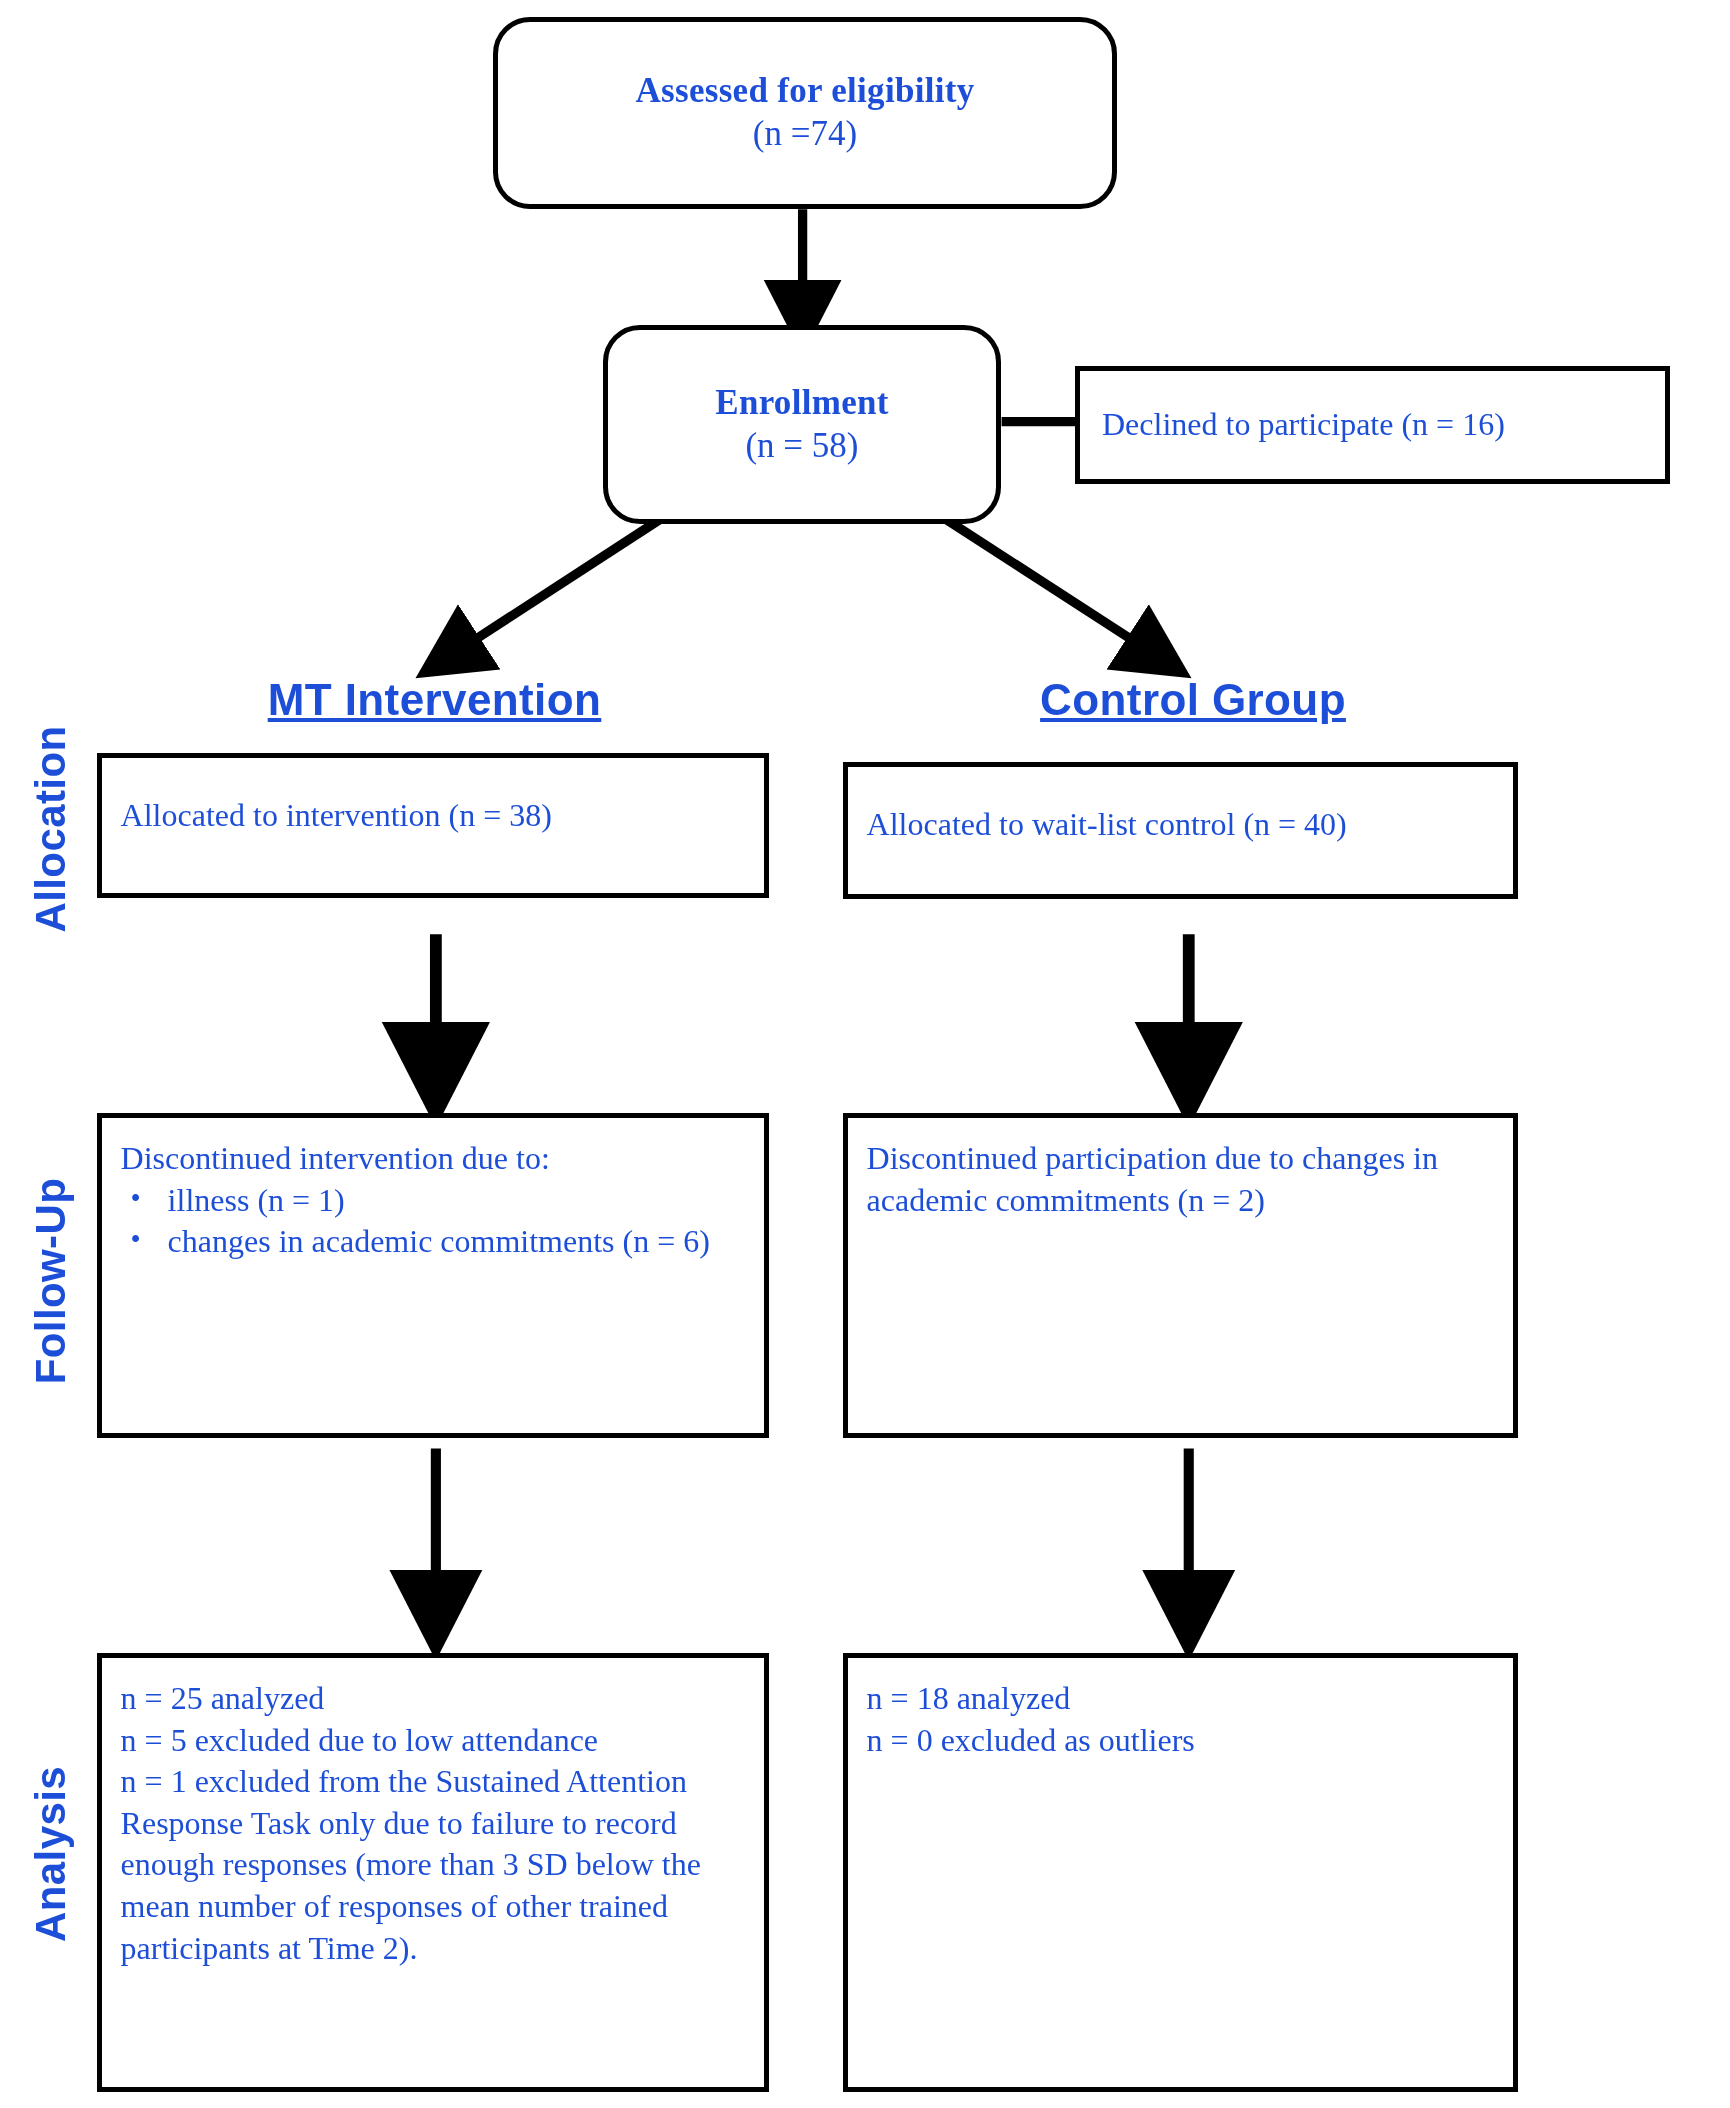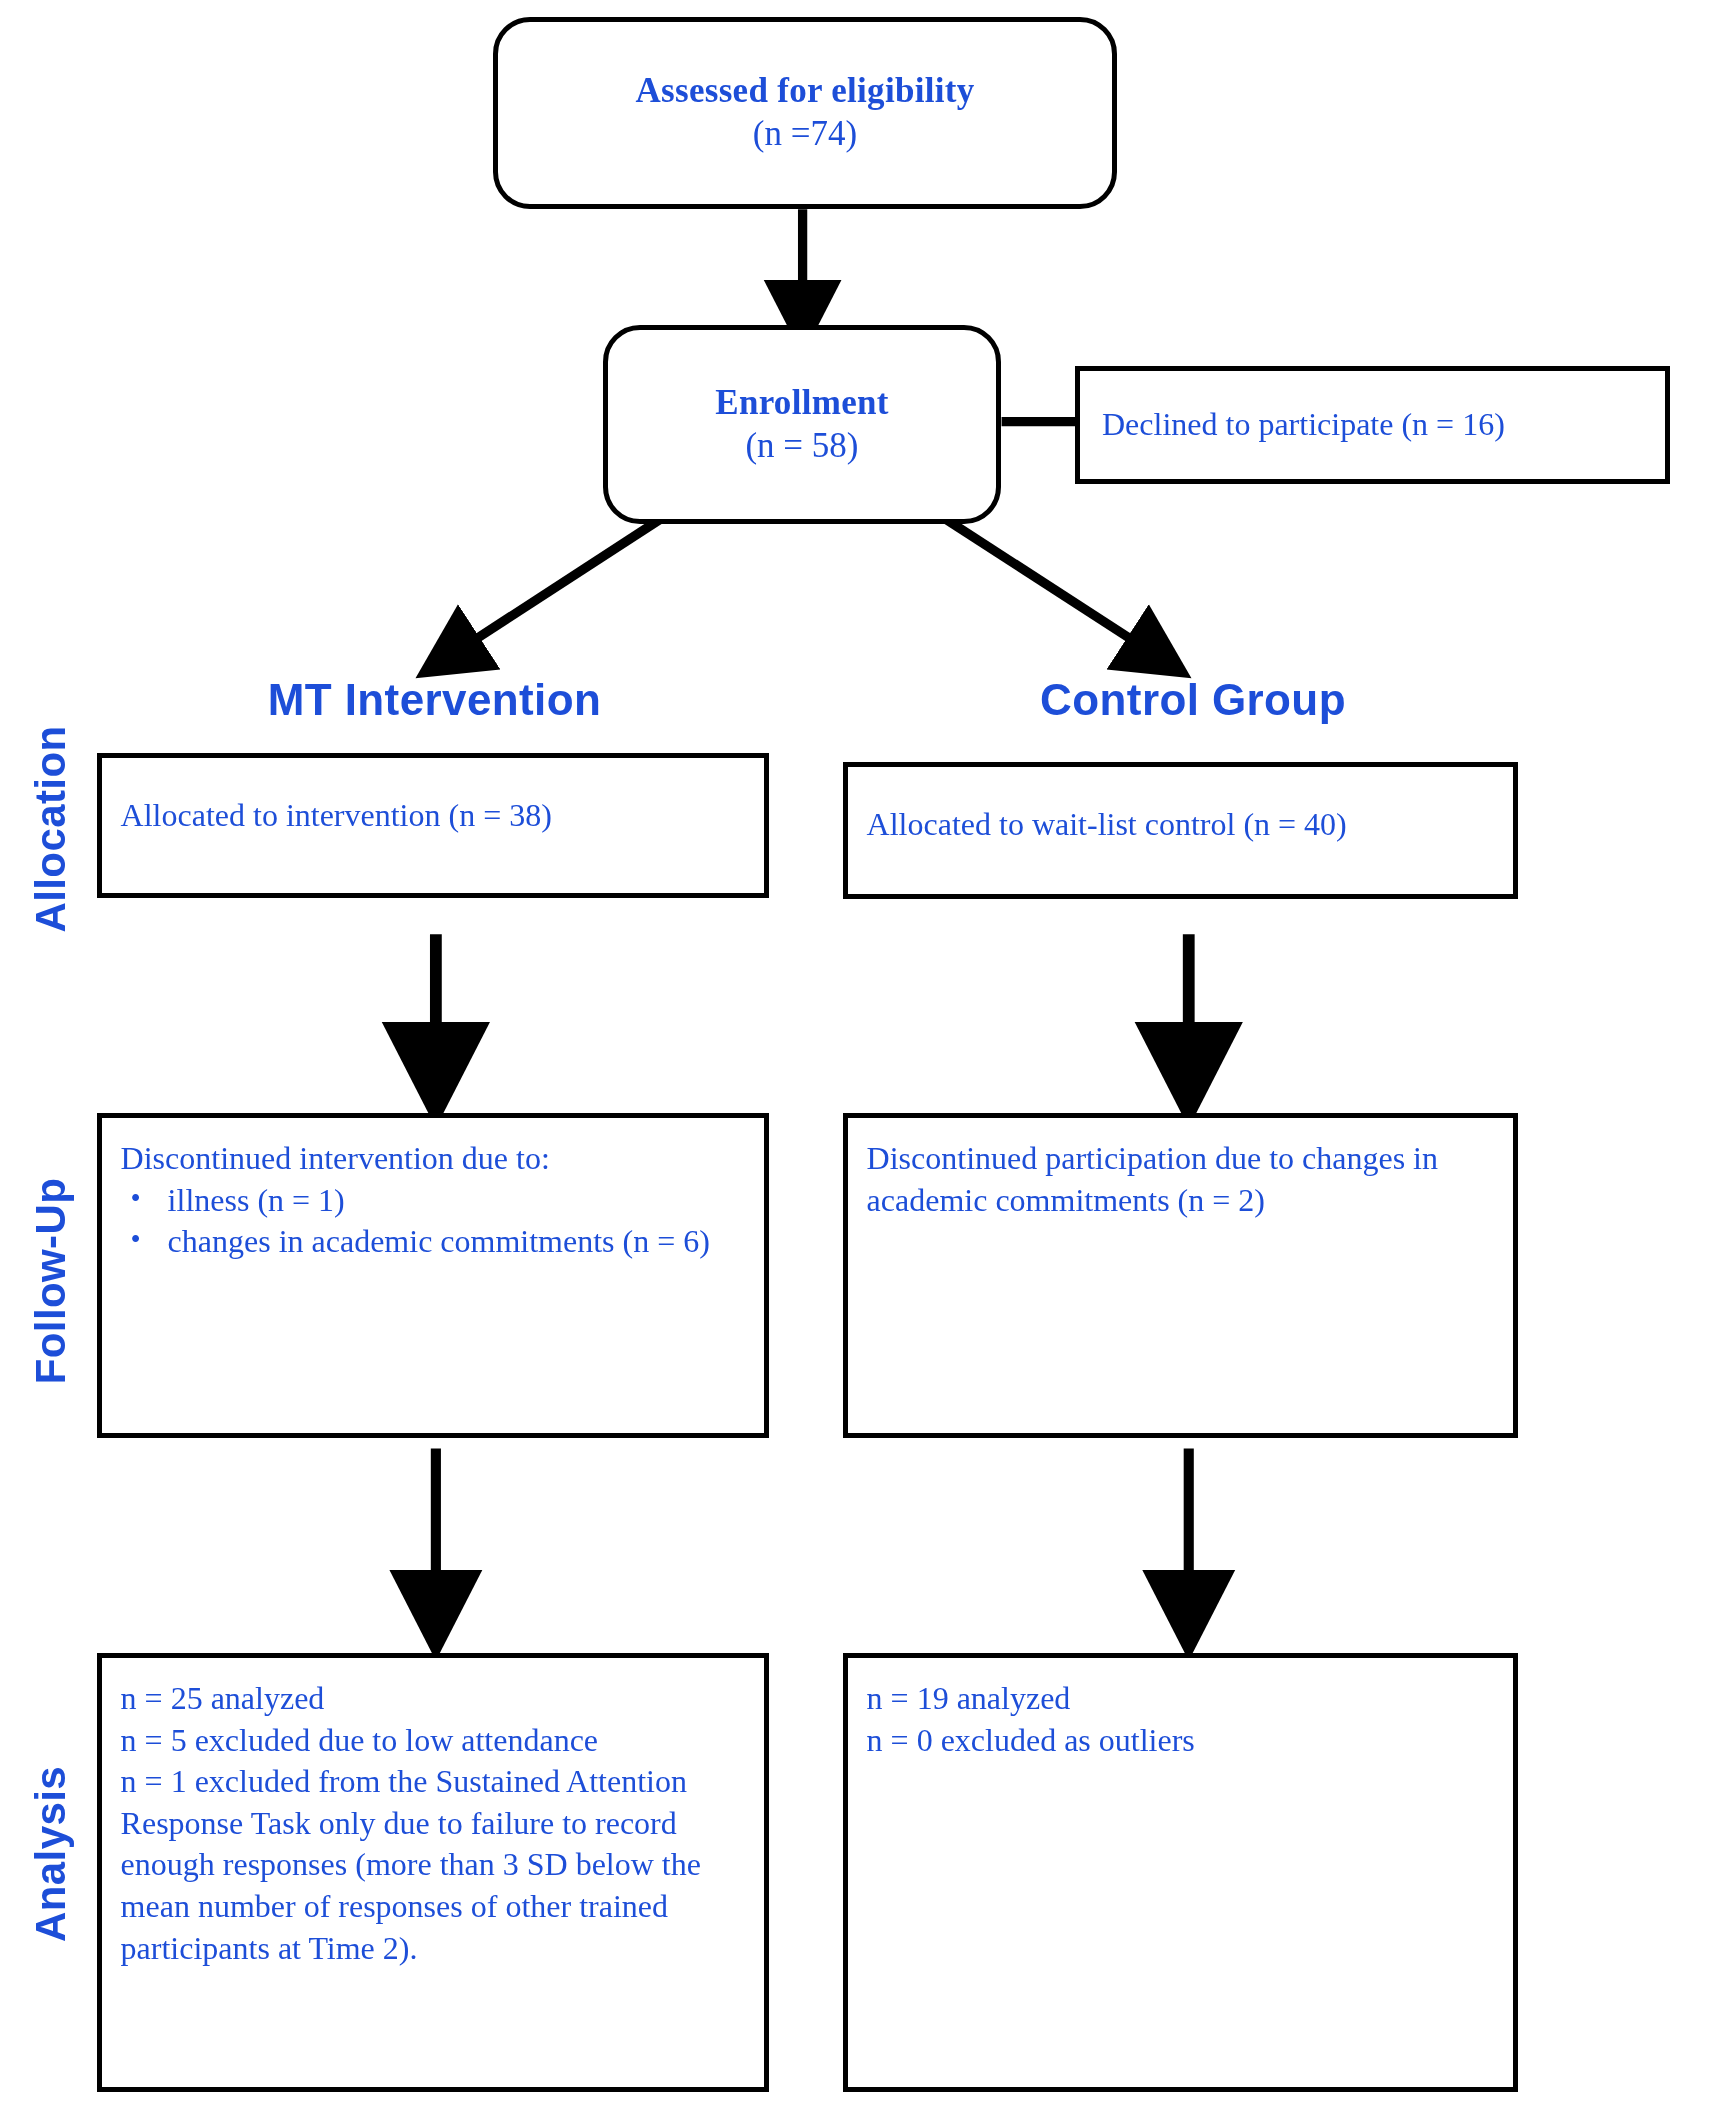--- a/index.html
+++ b/index.html
@@ -47,20 +47,21 @@
     text-align:left;
   }
   .grp-head{
     position:absolute;
     font-family:"Liberation Sans","DejaVu Sans",sans-serif;
     font-weight:bold;
     font-size:44px;
     text-align:center;
     letter-spacing:0.4px;
     white-space:nowrap;
+    text-decoration:underline;
   }
   .stage-label{
     position:absolute;
     font-family:"Liberation Sans","DejaVu Sans",sans-serif;
     font-weight:bold;
     font-size:42px;
     letter-spacing:0.4px;
     white-space:nowrap;
     transform-origin:center center;
     transform:rotate(-90deg);
@@ -179,19 +180,19 @@
   <div class="box" style="left:97px;top:1653px;width:672px;height:439px;">
     <div class="inner left-inner" style="padding:20px 18.6px 0 18.6px;">
       <div class="body-txt">n = 25 analyzed</div>
       <div class="body-txt">n = 5 excluded due to low attendance</div>
       <div class="body-txt">n = 1 excluded from the Sustained Attention Response Task only due to failure to record enough responses (more than 3 SD below the mean number of responses of other trained participants at Time 2).</div>
     </div>
   </div>
 
   <div class="box" style="left:843px;top:1653px;width:675px;height:439px;">
     <div class="inner left-inner" style="padding:20px 18.6px 0 18.6px;">
-      <div class="body-txt">n = 19 analyzed</div>
+      <div class="body-txt">n = 18 analyzed</div>
       <div class="body-txt">n =  0 excluded as outliers</div>
     </div>
   </div>
 
 </div>
 
 
 </body></html>

